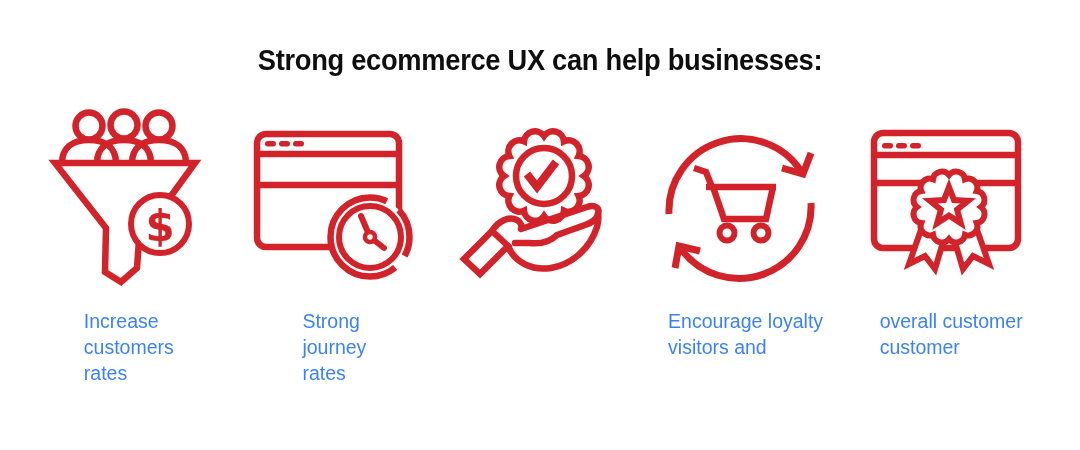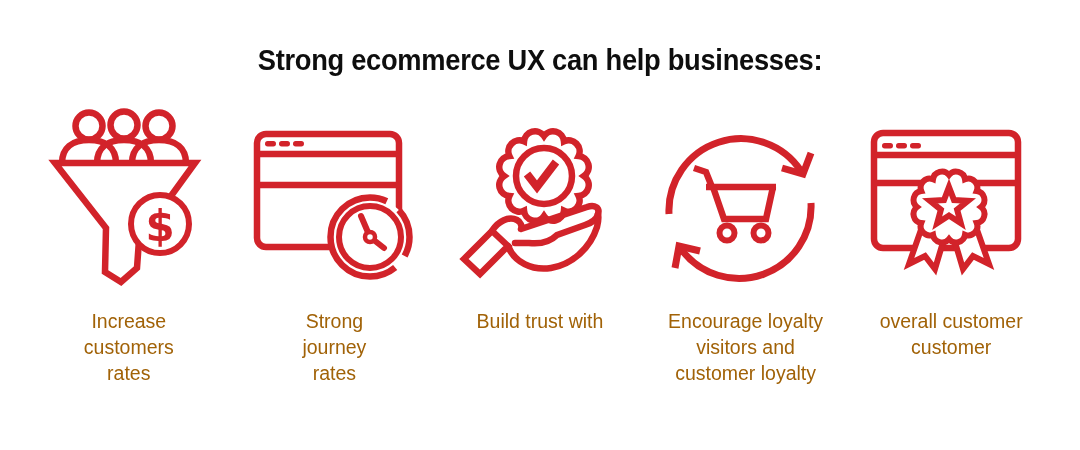--- a/index.html
+++ b/index.html
@@ -27,24 +27,23 @@
   }
   .item{
     flex:1;
     display:flex;
     flex-direction:column;
     align-items:center;
   }
   .icon{width:180px;height:200px;display:block;}
   .caption{
     margin-top:8px;
-    text-align:center;
     font-size:19.5px;
     line-height:26px;
-    color:#a16207;
+    color:#3b82f6;
     font-weight:400;
   }
 </style>
 </head>
 <body>
 
 <div class="stage">
 
   <h1 class="title">Strong ecommerce UX can help businesses:</h1>
 
@@ -100,21 +99,20 @@
         <g fill="none" stroke="#d2232a" stroke-width="6.5">
           <path fill="#ffffff" d="M94,26 A11 11 0 0 1 114,31.4 A11 11 0 0 1 128.6,46 A11 11 0 0 1 134,66 A11 11 0 0 1 128.6,86 A11 11 0 0 1 114,100.6 A11 11 0 0 1 94,106 A11 11 0 0 1 74,100.6 A11 11 0 0 1 59.4,86 A11 11 0 0 1 54,66 A11 11 0 0 1 59.4,46 A11 11 0 0 1 74,31.4 A11 11 0 0 1 94,26 Z"></path>
           <circle cx="94" cy="66" r="28"></circle>
           <path d="M77,64 L87,77 L106,52" stroke-width="8"></path>
           <path d="M14,149 L42,121 L58,136 L30,164 Z" fill="#ffffff"></path>
           <path d="M42,121 C48,111 59,106 67,110 C71,112 72,116 71,119 L137,97 C145,94 150,98 148,104 C147,109 141,113 135,115 L107,125 C99,133 88,134 79,133 L65,133" stroke-linecap="round" stroke-linejoin="round"></path>
           <path d="M58,136 C64,152 82,161 101,158 C121,155 140,139 147,117 C148,113 149,108 148,104" stroke-linecap="round"></path>
         </g>
       </svg>
       <div class="caption">
-        <div>Build trust with</div>
       </div>
     </div>
 
     <div class="item">
       <svg class="icon" viewBox="0 -10 180 200">
         <g fill="none" stroke="#d2232a" stroke-width="7">
           <path d="M13,104 A72 72 0 0 1 145,61"></path>
           <path d="M155,43 L147,64 L126,58"></path>
           <path d="M155,93 A72 72 0 0 1 25,139"></path>
           <path d="M19,158 L23,136 L44,141"></path>
@@ -123,21 +121,20 @@
           <path d="M38,58 L50,62 L56,77"></path>
           <line x1="50" y1="77" x2="120" y2="77"></line>
           <path d="M57,77 L68,109 L110,109 L117,77"></path>
           <circle cx="71" cy="123" r="7.5" stroke-width="6"></circle>
           <circle cx="105" cy="123" r="7.5" stroke-width="6"></circle>
         </g>
       </svg>
       <div class="caption">
         <div>Encourage loyalty</div>
         <div>visitors and</div>
-        <div>customer loyalty</div>
       </div>
     </div>
 
     <div class="item">
       <svg class="icon" viewBox="0 -10 180 200">
         <g fill="none" stroke="#d2232a" stroke-width="6.5">
           <rect x="13" y="23" width="144" height="115" rx="9"></rect>
           <line x1="13" y1="45" x2="157" y2="45"></line>
           <line x1="13" y1="73" x2="157" y2="73"></line>
         </g>

